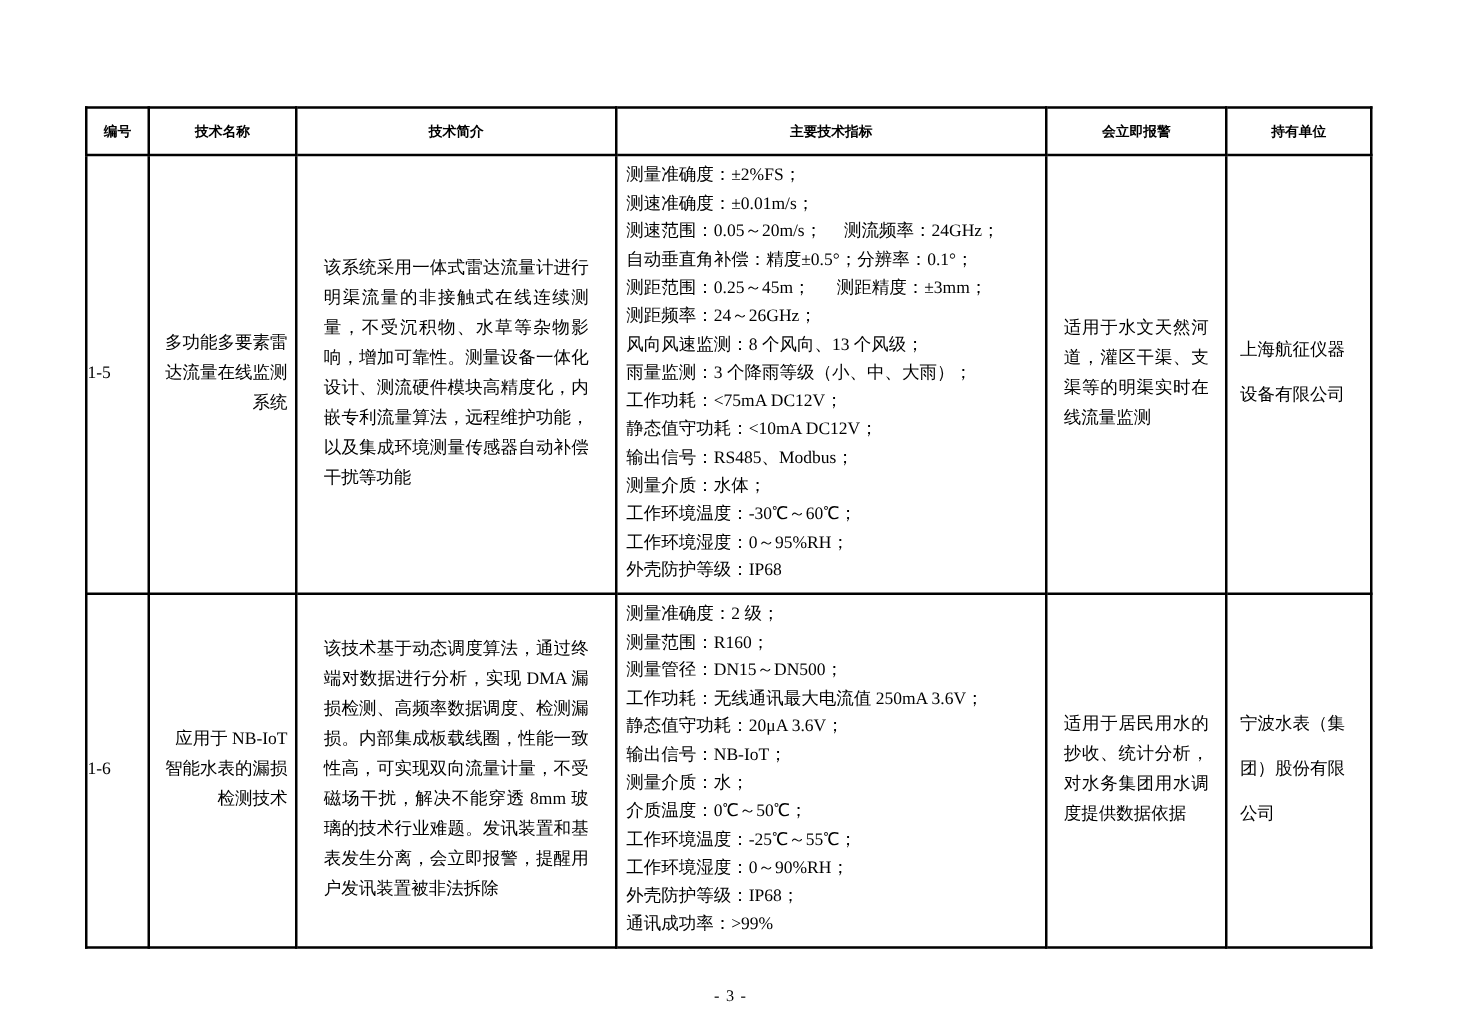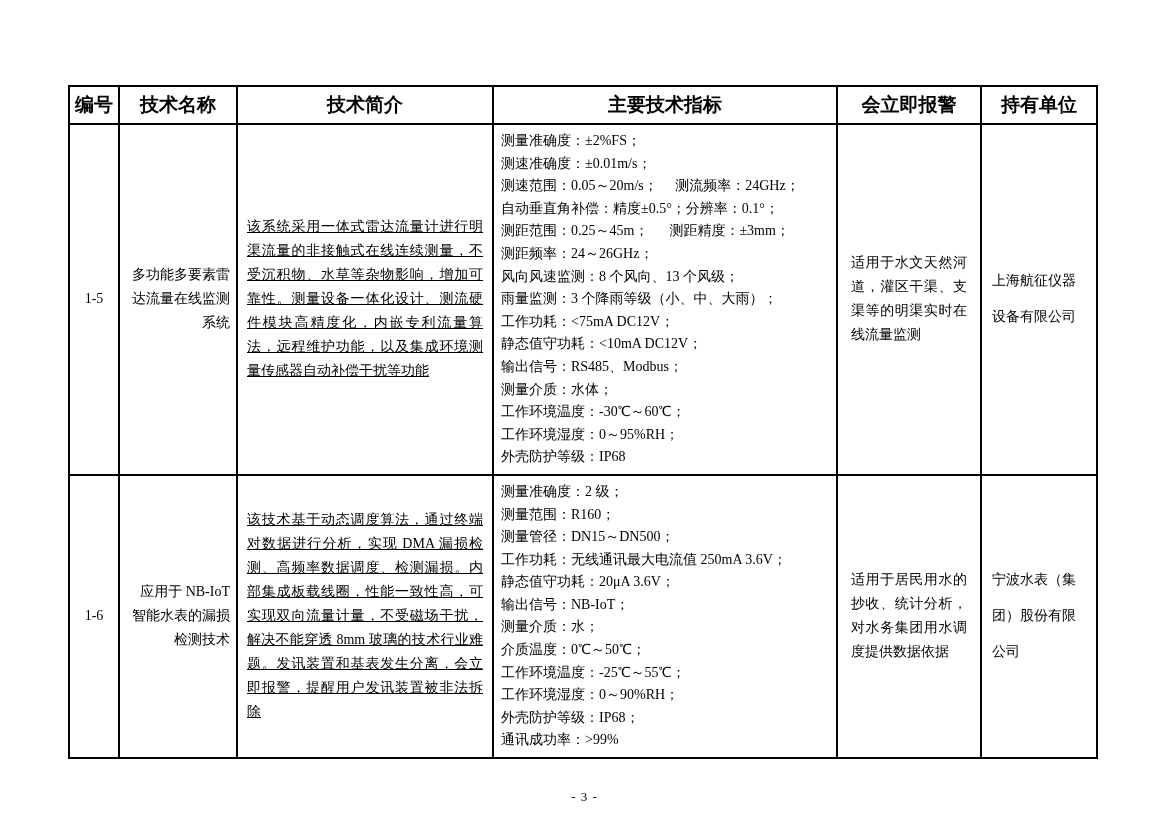--- a/index.html
+++ b/index.html
@@ -21,31 +21,31 @@
     width: 1028px;
   }
   .tech-table th, .tech-table td {
     border: 2px solid #000000;
     vertical-align: middle;
     font-size: 14px;
     overflow: hidden;
   }
   .tech-table th {
     font-weight: bold;
-    font-size: 19px;
+    font-size: 11px;
     text-align: center;
     height: 38px;
     padding: 2px;
   }
   tr.row-1 td { height: 350px; }
   tr.row-2 td { height: 280px; }
 
-  td.c-id   { text-align: center; }
+  td.c-id   { }
   td.c-name { padding: 0 6px;  line-height: 24px; text-align: right; }
-  td.c-intro{ padding: 0 9px;  line-height: 24px; text-align: justify; text-decoration: underline; }
+  td.c-intro{ padding: 0 21px;  line-height: 24px; text-align: justify; }
   td.c-ind  { padding: 5px 7px; line-height: 22.6px; white-space: pre-wrap; text-align: left; }
   td.c-scope{ padding: 0 13px; line-height: 24px; text-align: justify; margin-top: 44px; }
   td.c-holder{ padding: 0 10px; line-height: 36px; text-align: left; }
 
   .page-footer {
     position: absolute;
     left: 0; right: 0;
     top: 789px;
     text-align: center;
     font-size: 13px;

